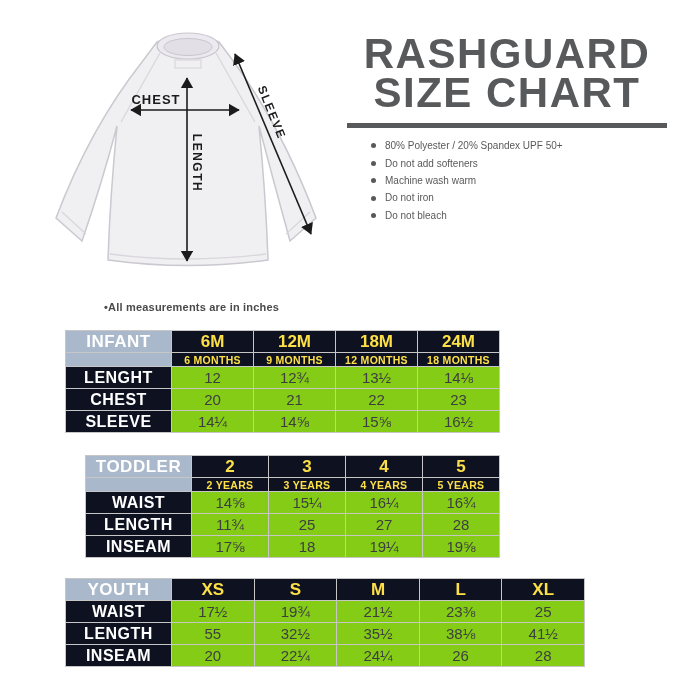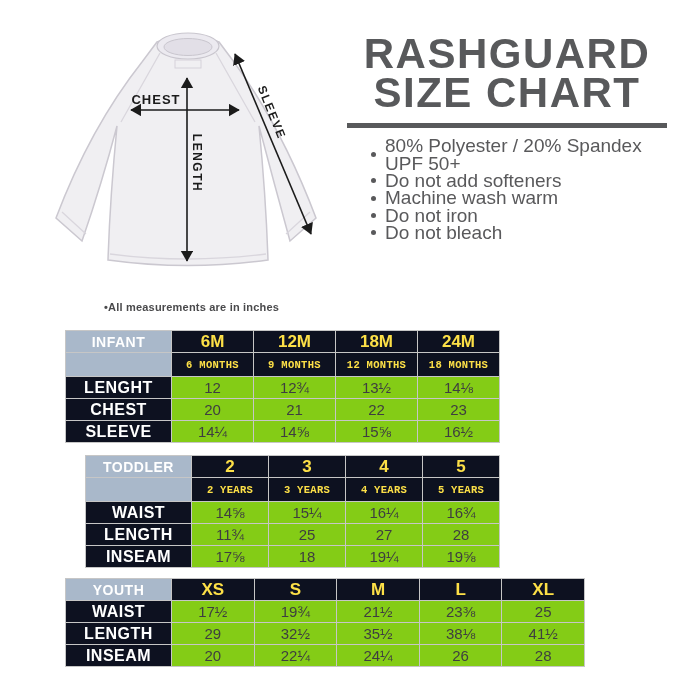--- a/index.html
+++ b/index.html
@@ -17,40 +17,40 @@
 
   
   .shirt-wrap{position:absolute;left:22px;top:8px;width:312px;height:292px;}
 
   
   .right-col{position:absolute;left:345px;top:34px;width:324px;text-align:center;color:var(--gray);}
   .title-line{font-size:42px;font-weight:bold;line-height:0.93;letter-spacing:1.5px;color:var(--gray);white-space:nowrap;}
   .divider{height:5px;background:var(--gray);margin:11px 2px 9px 2px;}
   .care-title{font-size:22px;font-weight:bold;letter-spacing:0.5px;color:var(--gray);margin-bottom:9px;white-space:nowrap;}
   .care-list{list-style:none;margin:0;padding:0 0 0 26px;text-align:left;}
-  .care-item{display:flex;align-items:center;gap:9px;font-size:19px;line-height:17.4px;color:#59595b;}
+  .care-item{display:flex;align-items:center;gap:9px;font-size:10px;line-height:17.4px;color:#59595b;}
   .bullet-dot{width:5px;height:5px;border-radius:50%;background:#59595b;flex:none;}
 
   
   .note{position:absolute;left:104px;top:301px;font-size:11px;font-weight:bold;color:#4a4a4c;letter-spacing:0.2px;}
 
   
   .tbl-host{position:absolute;}
   #t0{left:65px;top:330px;width:435px;}
   #t1{left:65px;top:455px;width:435px;padding-left:20px;}
   #t2{left:65px;top:578px;width:520px;}
   table.size-table{width:100%;border-collapse:collapse;table-layout:fixed;}
   table.size-table td{
     border:1.5px solid #c6c6c6;text-align:center;vertical-align:middle;
     padding:0;white-space:nowrap;overflow:hidden;
   }
   table.size-table td:first-child{width:106px;}
   table.size-table tr{height:22px;}
-  table.size-table tr.hrow2{height:24px;font-family:Liberation Mono, monospace;}
-  td.corner{background:var(--steel);color:#fff;font-weight:bold;font-size:14px;letter-spacing:0.5px;}
+  table.size-table tr.hrow2{height:14px;}
+  td.corner{background:var(--steel);color:#fff;font-weight:bold;font-size:17px;letter-spacing:0.5px;}
   tr.hrow2 td.corner{font-size:10px;}
   td.dhead{background:var(--navy);color:#fde047;font-weight:bold;font-size:17px;}
   tr.hrow2 td.dhead{font-size:10.5px;letter-spacing:0.3px;}
   td.rlabel{background:var(--navy);color:#fff;font-weight:bold;font-size:16px;letter-spacing:0.5px;}
   td.val{background:#84cc16;color:#3e3e40;font-size:15px;}
 </style>
 </head>
 <body>
 
 <div class="stage">
@@ -210,21 +210,21 @@
           <tr>
             <td class="rlabel">WAIST</td>
             <td class="val">17½</td>
             <td class="val">19¾</td>
             <td class="val">21½</td>
             <td class="val">23⅜</td>
             <td class="val">25</td>
           </tr>
           <tr>
             <td class="rlabel">LENGTH</td>
-            <td class="val">29</td>
+            <td class="val">55</td>
             <td class="val">32½</td>
             <td class="val">35½</td>
             <td class="val">38⅛</td>
             <td class="val">41½</td>
           </tr>
           <tr>
             <td class="rlabel">INSEAM</td>
             <td class="val">20</td>
             <td class="val">22¼</td>
             <td class="val">24¼</td>

